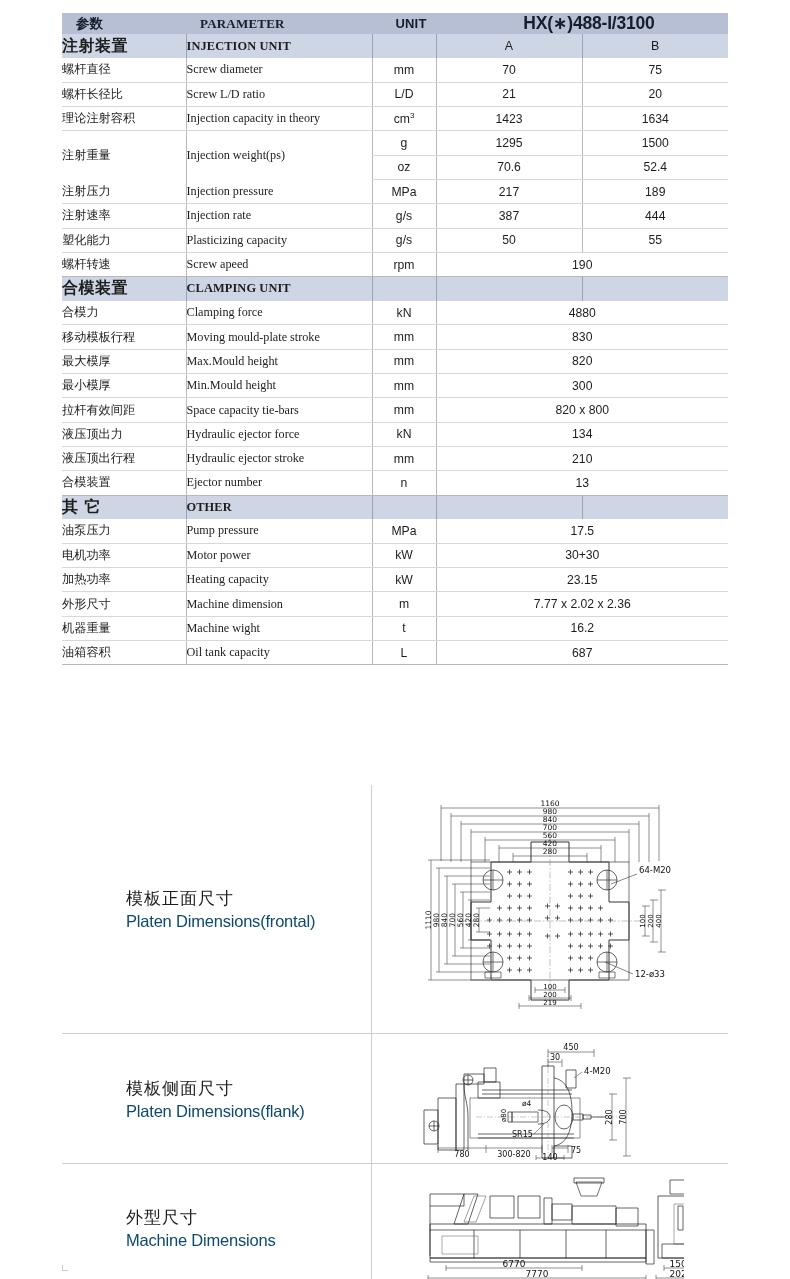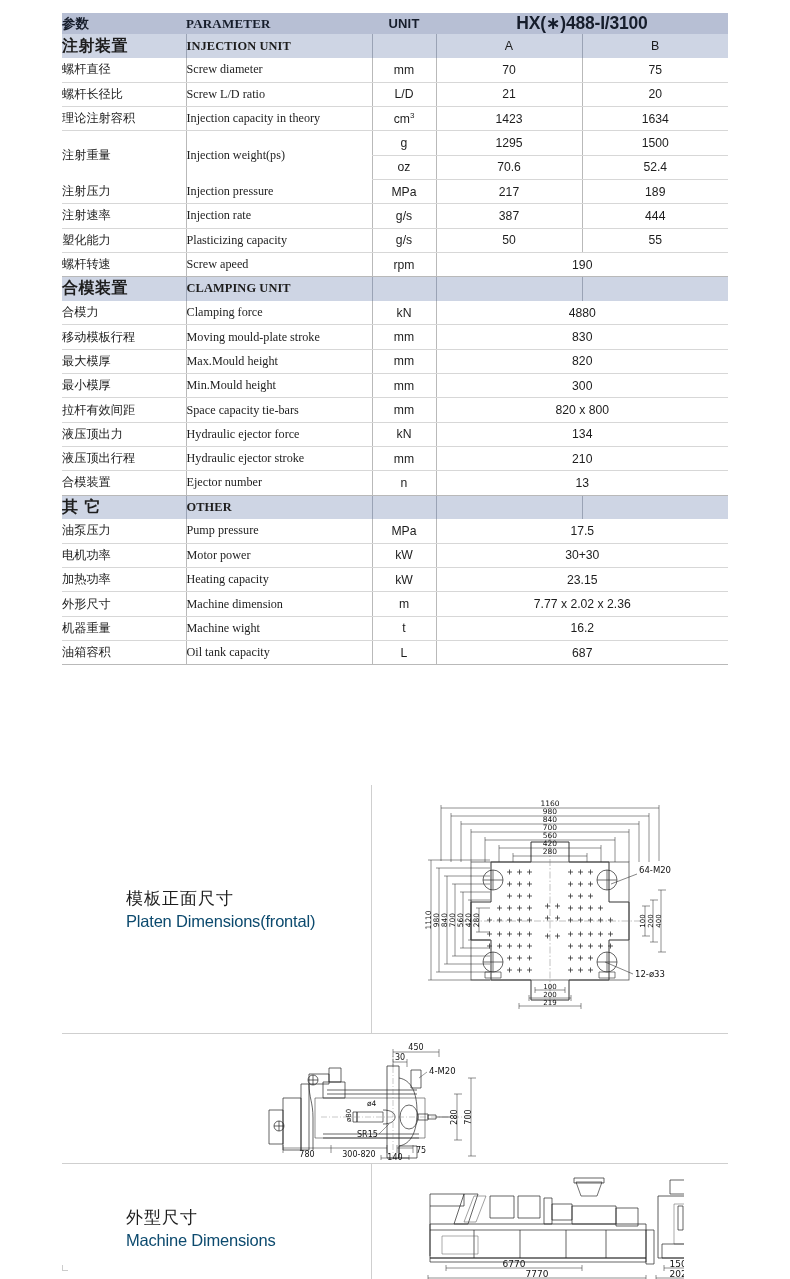--- a/index.html
+++ b/index.html
@@ -44,21 +44,21 @@
   col.c-unit { width: 64px; }
   col.c-a    { width: 146px; }
   col.c-b    { width: 146px; }
 
   .cn  { padding-left: 14px; font-family:"DejaVu Sans","Liberation Sans",sans-serif; font-size:12px; }
   .en  { padding-left: 13px; font-family: Liberation Serif, serif; }
   .unit, .val { text-align: center; }
 
   
   tr.hdr td {
-    background: #b7bfd4; height: 16px; font-weight: bold; color:#161d2b;
+    background: #b7bfd4; height: 16px; font-weight: bold; color:#161d2b;padding-left:14px;
   }
   tr.hdr td.cn   { font-size: 13.5px; }
   tr.hdr td.en   { font-size: 13px; letter-spacing: .2px; }
   tr.hdr td.unit { font-size: 13px; letter-spacing: .2px; }
   tr.hdr td.model{ font-size: 17.5px; text-align: center; letter-spacing:-.2px; }
 
   
   tr.sec td {
     background: #ced5e4; font-weight: bold; height: 24px;
   }
@@ -403,20 +403,24 @@
             <path d="M192 90 L218 80" stroke="#333" stroke-width="0.6"></path>
             <text x="220" y="79" fill="#111" stroke="none" font-size="8.5">64-M20</text>
             <path d="M186 168 L214 180" stroke="#333" stroke-width="0.6"></path>
             <text x="216" y="183" fill="#111" stroke="none" font-size="8.5">12-ø33</text>
           </g>
         </svg>
       </div>
     </div>
 
     <div class="diag-row" style="height:130px">
+      <div class="diag-label">
+        <span class="lcn">模板侧面尺寸</span>
+        <span class="len">Platen Dimensions(flank)</span>
+      </div>
       <div class="diag-art">
         <svg width="268" height="122" viewBox="0 0 268 122">
           <g fill="none" stroke="#222" stroke-width="0.7" font-family="DejaVu Sans, sans-serif" font-size="7">
 
             <path d="M8 72 h14 v34 h-14 z"></path>
             <circle cx="18" cy="88" r="5"></circle>
               <path d="M13 88h10 M18 83v10"></path>
             <path d="M22 60 h18 v52 h-18 z"></path>
             <path d="M40 46 h8 v66 h-8 z"></path>
             <circle cx="52" cy="42" r="5"></circle>

